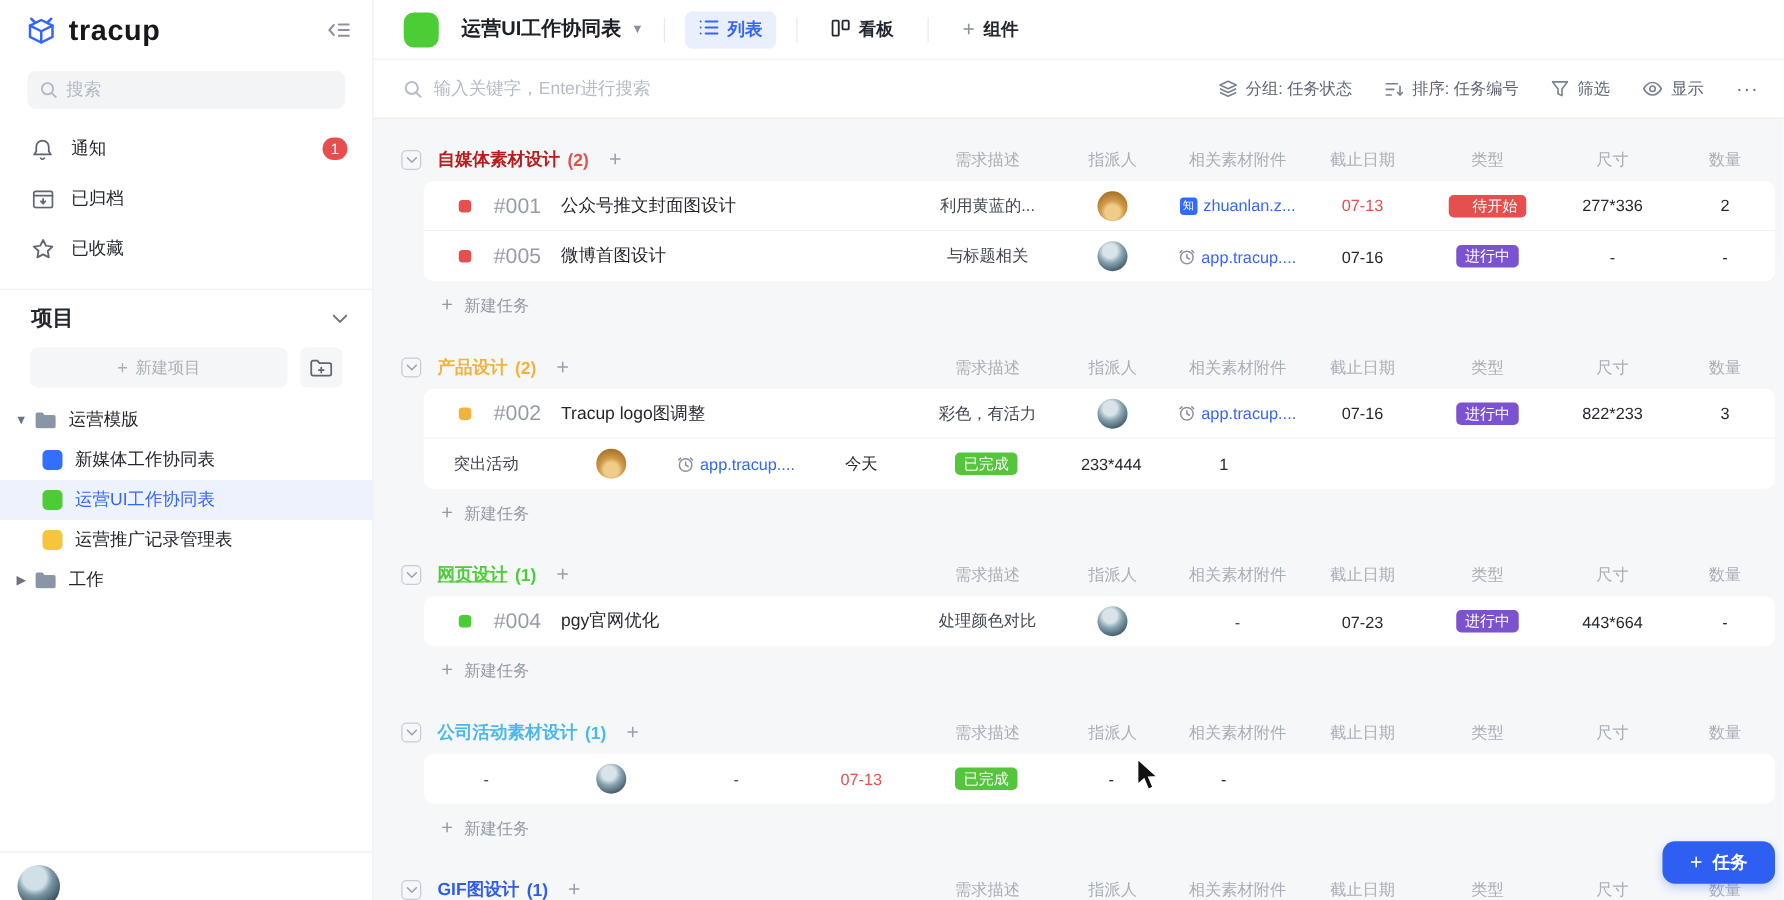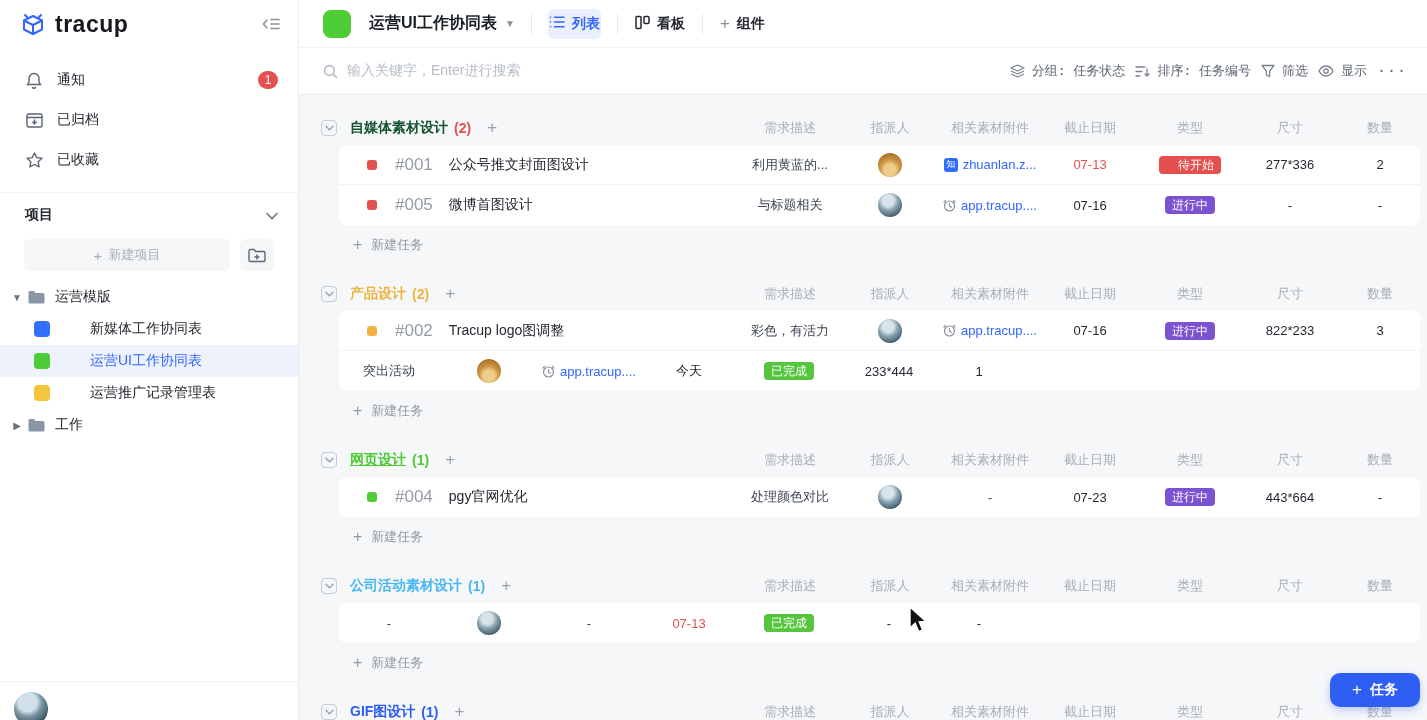--- a/index.html
+++ b/index.html
@@ -12,49 +12,49 @@
   .logo-mark { width:26px; height:26px; margin-right:9px; }
   .logo-text { font-size:23px; font-weight:bold; color:#15181d; letter-spacing:.5px; }
   .collapse-btn { margin-left:auto; color:#8a919f; display:flex; align-items:center; cursor:pointer; }
   .side-search { margin:9px 22px 0 22px; height:30px; background:#f2f4f6; border-radius:6px; display:flex; align-items:center; padding:0 10px; color:#b3bac4; font-size:14px; }
   .side-search svg { margin-right:7px; flex-shrink:0; }
   .side-nav { margin-top:12px; }
   .nav-item { height:40px; display:flex; align-items:center; padding:0 20px 0 25px; font-size:14px; color:#23272f; cursor:pointer; }
   .nav-item .nicon { width:18px; height:18px; margin-right:14px; color:#5d6574; display:flex; align-items:center; justify-content:center; }
   .nav-badge { margin-left:auto; min-width:20px; height:18px; background:#e5504e; border-radius:9px; color:#fff; font-size:12px; display:flex; align-items:center; justify-content:center; padding:0 6px; }
   .side-divider { height:1px; background:#eef0f3; margin-top:12px; }
-  .projects-header { height:44px; display:flex; align-items:center; padding:0 20px 0 25px; font-size:14px; font-weight:bold; color:#23272f; }
+  .projects-header { height:44px; display:flex; align-items:center; padding:0 20px 0 25px; font-size:17px; font-weight:bold; color:#23272f; }
   .projects-header .chev { margin-left:auto; color:#6b7380; }
   .new-project-row { display:flex; align-items:center; padding:2px 24px 0 24px; gap:10px; }
   .new-project-btn { flex:1; height:32px; background:#f5f6f8; border-radius:6px; border:none; color:#a9b0ba; font-size:13px; display:flex; align-items:center; justify-content:center; gap:6px; cursor:pointer; font-family:inherit; }
   .folder-add-btn { width:34px; height:32px; background:#f5f6f8; border-radius:6px; display:flex; align-items:center; justify-content:center; color:#5d6574; cursor:pointer; }
   .tree { margin-top:10px; }
   .tree-row { height:32px; display:flex; align-items:center; font-size:14px; color:#23272f; cursor:pointer; padding-left:10px; }
   .tree-row .caret { width:14px; font-size:10px; color:#6b7380; text-align:center; flex-shrink:0; }
   .tree-row .ficon { margin:0 10px 0 4px; display:flex; }
-  .tree-leaf { padding-left:34px;gap:30px; }
+  .tree-leaf { padding-left:34px; }
   .tree-leaf .sq { width:16px; height:16px; border-radius:4px; margin-right:10px; flex-shrink:0; }
   .tree-leaf.selected { background:#eef2fc; color:#3366ff; }
   .side-bottom-divider { position:absolute; left:0; right:0; bottom:38px; height:1px; background:#eef0f3; }
   .user-avatar { position:absolute; left:14px; top:692px; width:34px; height:34px; border-radius:50%;
     background:radial-gradient(circle at 40% 30%, #cfe0e8 0 30%, #7c98a5 45%, #2f4753 80%); }
 
   
   .main { flex:1; display:flex; flex-direction:column; height:720px; position:relative; }
   .main-header { height:48px; background:#fff; border-bottom:1px solid #f0f2f4; display:flex; align-items:center; padding:0 24px; flex-shrink:0; }
   .doc-icon { width:28px; height:28px; border-radius:8px; margin-right:18px; }
   .doc-title { font-size:16px; font-weight:bold; color:#1b1f26; }
   .title-caret { margin-left:8px; color:#8a919f; font-size:10px; }
   .vdiv { width:1px; height:20px; background:#e7eaee; margin:0 16px; }
-  .tab { display:flex; align-items:center; gap:7px; padding:6px 1px; border-radius:6px; font-size:14px; font-weight:bold; color:#23272f; cursor:pointer; }
+  .tab { display:flex; align-items:center; gap:7px; padding:6px 11px; border-radius:6px; font-size:14px; font-weight:bold; color:#23272f; cursor:pointer; }
   .tab.active { background:#e9effc; color:#3366ff; }
   .tab .plus { color:#8a919f; font-weight:normal; font-size:17px; }
   .filter-bar { height:47px; background:#fff; border-bottom:1px solid #e9ebef; display:flex; align-items:center; padding:0 20px 0 24px; flex-shrink:0; }
   .fb-search { display:flex; align-items:center; gap:9px; color:#b6bcc6; font-size:14px; flex:1; }
-  .fb-controls { display:flex; align-items:center; gap:10px;font-family:Liberation Mono, monospace; }
+  .fb-controls { display:flex; align-items:center; gap:26px; }
   .fb-ctl { display:flex; align-items:center; gap:7px; font-size:13px; color:#5d6574; cursor:pointer; white-space:nowrap; }
   .fb-ctl .cicon { color:#7a828f; display:flex; }
 
   .content { flex:1; background:#f6f7f9; padding:16px 7px 0 22px; overflow:hidden; position:relative; }
 
   .cols { display:flex; flex-shrink:0; }
   .col { width:100px; flex-shrink:0; text-align:center; }
   .col:last-child { width:80px; }
   .group { margin-bottom:12px; }
   .group-header { height:34px; display:flex; align-items:center; }
@@ -102,20 +102,27 @@
           <path d="M4 9.5 L13 14 L22 9.5 M13 14 V23"></path>
         </svg>
       </span>
       <span class="logo-text">tracup</span>
       <span class="collapse-btn">
         <svg width="18" height="16" viewBox="0 0 18 16" fill="none" stroke="#8a919f" stroke-width="1.6" stroke-linecap="round">
           <path d="M5 4 L1.5 8 L5 12"></path>
             <path d="M9 3.5 H17 M9 8 H17 M9 12.5 H17"></path>
         </svg>
       </span>
+    </div>
+    <div class="side-search">
+      <svg width="14" height="14" viewBox="0 0 14 14" fill="none" stroke="#b3bac4" stroke-width="1.5">
+          <circle cx="6" cy="6" r="4.5"></circle>
+          <path d="M9.5 9.5 L13 13"></path>
+        </svg>
+      <span>搜索</span>
     </div>
     <nav class="side-nav" id="side-nav">
         <div class="nav-item">
           <span class="nicon">
             <svg width="16" height="17" viewBox="0 0 16 17" fill="none" stroke="#5d6574" stroke-width="1.4" stroke-linecap="round">
               <path d="M8 1.5 a5 5 0 0 1 5 5 v3.5 l1.5 2.5 H1.5 L3 10 V6.5 a5 5 0 0 1 5 -5 Z"></path>
               <path d="M6.5 15.5 a1.8 1.8 0 0 0 3 0"></path>
             </svg>
           </span>
           <span>通知</span>
@@ -280,21 +287,21 @@
 
     <div class="content" id="content">
         <section class="group">
           <div class="group-header">
             <div class="gh-left">
               <span class="gh-collapse">
                 <svg width="9" height="6" viewBox="0 0 10 6" fill="none" stroke="#9aa1ad" stroke-width="1.4" stroke-linecap="round">
                   <path d="M1 1 L5 5 L9 1"></path>
                 </svg>
               </span>
-              <span class="gh-title" style="color: #14532d;">自媒体素材设计</span>
+              <span class="gh-title" style="color: #b91c1c;">自媒体素材设计</span>
               <span class="gh-count" style="color: rgb(229, 80, 78);">(2)</span>
               <span class="gh-plus">+</span>
             </div>
             <div class="cols">
               <span class="col col-label">需求描述</span>
               <span class="col col-label">指派人</span>
               <span class="col col-label">相关素材附件</span>
               <span class="col col-label">截止日期</span>
               <span class="col col-label">类型</span>
               <span class="col col-label">尺寸</span>

